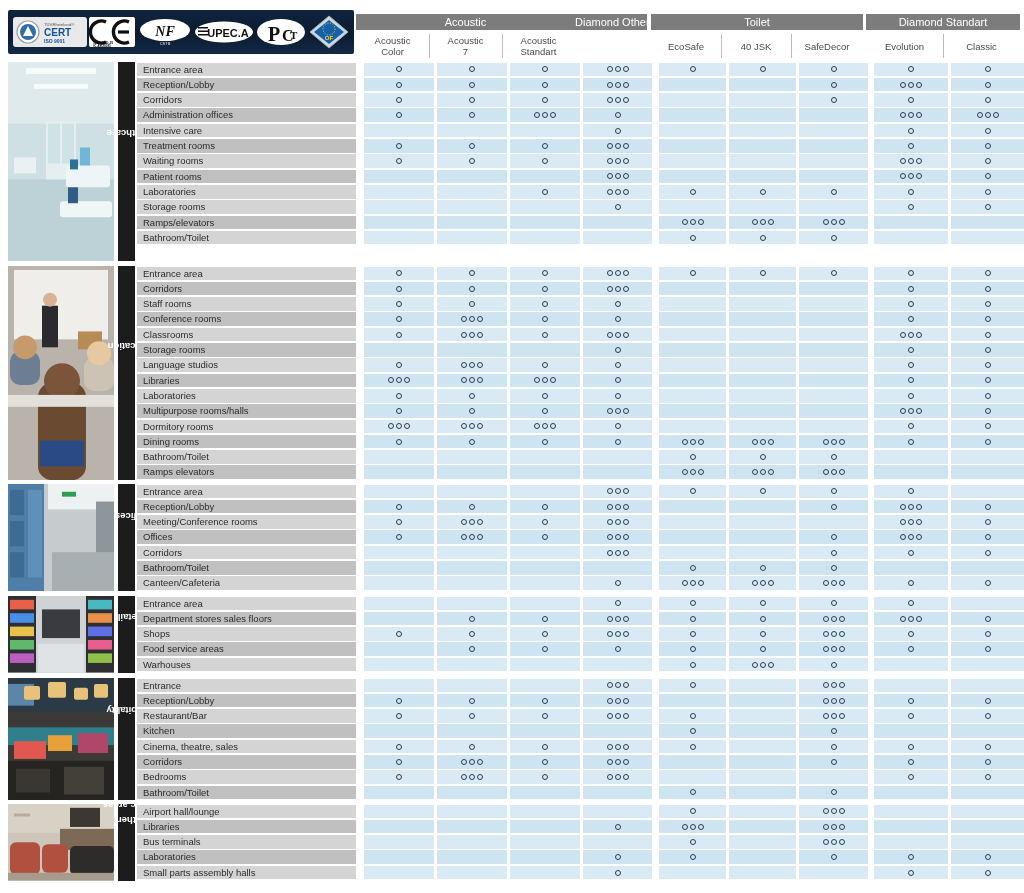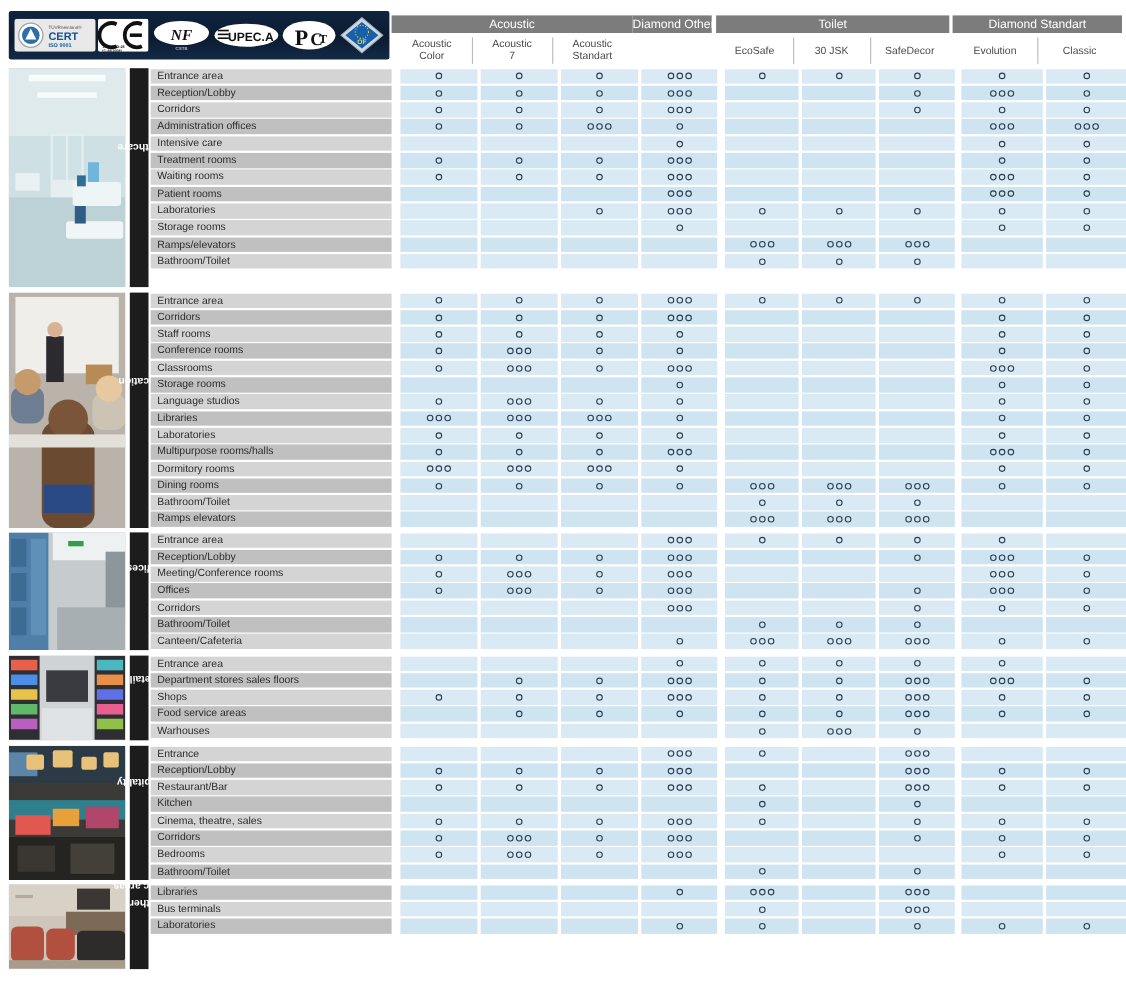--- a/index.html
+++ b/index.html
@@ -235,21 +235,21 @@
       <div class="colhdr nosep" style="left: 219px; width: 72px;">
         <span></span>
         <span></span>
       </div>
       <div class="colhdr nosep" style="left: 295px; width: 70px;">
         <span>EcoSafe</span>
         <span></span>
       </div>
       <div class="colhdr" style="left: 365px; width: 70px;">
         <div class="vsep"></div>
-        <span>30 JSK</span>
+        <span>40 JSK</span>
         <span></span>
       </div>
       <div class="colhdr" style="left: 435px; width: 72px;">
         <div class="vsep"></div>
         <span>SafeDecor</span>
         <span></span>
       </div>
       <div class="colhdr nosep" style="left: 510px; width: 77px;">
         <span>Evolution</span>
         <span></span>
@@ -1616,20 +1616,38 @@
     </svg>
         </div>
         <div class="catlabel" style="height: 76.5px;">
           <span style="width: 66.5px; margin-left: -33.25px; margin-top: -9px;">
             <span style="display:block">Other</span>
             <span style="display:block">public areas</span>
           </span>
         </div>
         <div class="rows" style="height: 76.5px;">
           <div class="row">
+            <div class="rowname even">Airport hall/lounge</div>
+            <div class="cell lite" style="left: 227px; width: 70px;"></div>
+            <div class="cell lite" style="left: 300px; width: 70px;"></div>
+            <div class="cell lite" style="left: 373px; width: 70px;"></div>
+            <div class="cell lite" style="left: 446px; width: 69px;"></div>
+            <div class="cell lite" style="left: 522px; width: 67px;">
+              <span class="dot"></span>
+            </div>
+            <div class="cell lite" style="left: 592px; width: 67px;"></div>
+            <div class="cell lite" style="left: 662px; width: 69px;">
+              <span class="dot"></span>
+              <span class="dot"></span>
+              <span class="dot"></span>
+            </div>
+            <div class="cell lite" style="left: 737px; width: 74px;"></div>
+            <div class="cell lite" style="left: 814px; width: 74px;"></div>
+          </div>
+          <div class="row">
             <div class="rowname odd">Libraries</div>
             <div class="cell" style="left: 227px; width: 70px;"></div>
             <div class="cell" style="left: 300px; width: 70px;"></div>
             <div class="cell" style="left: 373px; width: 70px;"></div>
             <div class="cell" style="left: 446px; width: 69px;">
               <span class="dot"></span>
             </div>
             <div class="cell" style="left: 522px; width: 67px;">
               <span class="dot"></span>
               <span class="dot"></span>
@@ -1674,20 +1692,38 @@
               <span class="dot"></span>
             </div>
             <div class="cell" style="left: 592px; width: 67px;"></div>
             <div class="cell" style="left: 662px; width: 69px;">
               <span class="dot"></span>
             </div>
             <div class="cell" style="left: 737px; width: 74px;">
               <span class="dot"></span>
             </div>
             <div class="cell" style="left: 814px; width: 74px;">
+              <span class="dot"></span>
+            </div>
+          </div>
+          <div class="row">
+            <div class="rowname even">Small parts assembly halls</div>
+            <div class="cell lite" style="left: 227px; width: 70px;"></div>
+            <div class="cell lite" style="left: 300px; width: 70px;"></div>
+            <div class="cell lite" style="left: 373px; width: 70px;"></div>
+            <div class="cell lite" style="left: 446px; width: 69px;">
+              <span class="dot"></span>
+            </div>
+            <div class="cell lite" style="left: 522px; width: 67px;"></div>
+            <div class="cell lite" style="left: 592px; width: 67px;"></div>
+            <div class="cell lite" style="left: 662px; width: 69px;"></div>
+            <div class="cell lite" style="left: 737px; width: 74px;">
+              <span class="dot"></span>
+            </div>
+            <div class="cell lite" style="left: 814px; width: 74px;">
               <span class="dot"></span>
             </div>
           </div>
         </div>
       </div>
     </div>
 
 </div>
 
 </body></html>

